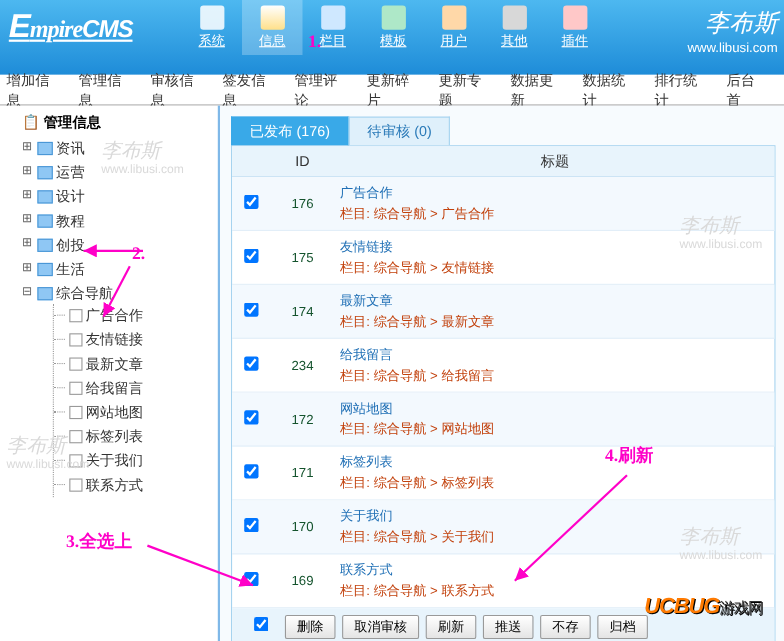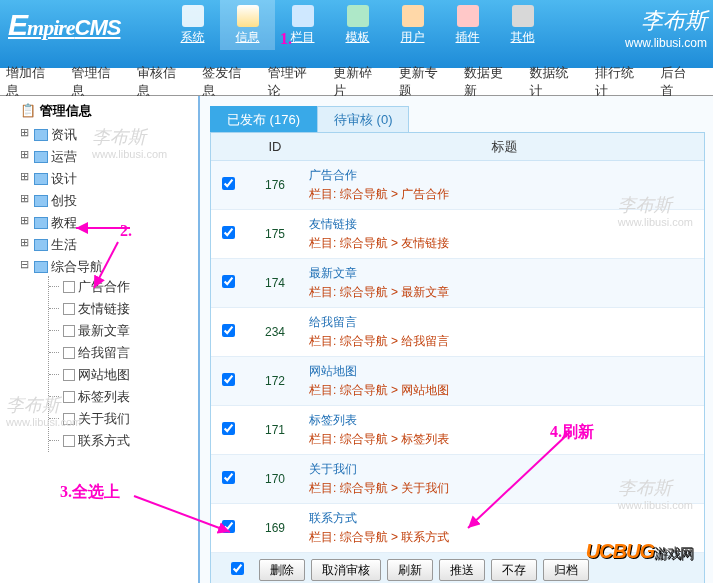--- a/index.html
+++ b/index.html
@@ -77,26 +77,26 @@
     </div>
   <div class="topbtn">
       <span class="ico" style="background:#aee8c8"></span>
       <span>模板</span>
     </div>
   <div class="topbtn">
       <span class="ico" style="background:#ffd8a8"></span>
       <span>用户</span>
     </div>
   <div class="topbtn">
+      <span class="ico" style="background:#d8d8d8"></span>
+      <span>其他</span>
+    </div>
+  <div class="topbtn">
       <span class="ico" style="background:#ffc8c8"></span>
       <span>插件</span>
-    </div>
-  <div class="topbtn">
-      <span class="ico" style="background:#d8d8d8"></span>
-      <span>其他</span>
     </div>
   <div class="watermark-tr"><span class="big">李布斯</span><br><span>www.libusi.com</span></div>
 </div>
 
 <div class="menubar">
   <span>增加信息</span>
   <span>管理信息</span>
   <span>审核信息</span>
   <span>签发信息</span>
   <span>管理评论</span>
@@ -109,22 +109,22 @@
 </div>
 
 <div class="body">
 
   <div class="side">
     <h4>📋 <span>管理信息</span></h4>
     <ul class="tree" id="tree">
         <li><span class="fico"></span>资讯</li>
         <li><span class="fico"></span>运营</li>
         <li><span class="fico"></span>设计</li>
+        <li><span class="fico"></span>教程</li>
         <li><span class="fico"></span>创投</li>
-        <li><span class="fico"></span>教程</li>
         <li><span class="fico"></span>生活</li>
         <li class="open"><span class="fico"></span>综合导航<ul class="subtree">
             <li><span class="pico"></span>广告合作</li>
             <li><span class="pico"></span>友情链接</li>
             <li><span class="pico"></span>最新文章</li>
             <li><span class="pico"></span>给我留言</li>
             <li><span class="pico"></span>网站地图</li>
             <li><span class="pico"></span>标签列表</li>
             <li><span class="pico"></span>关于我们</li>
             <li><span class="pico"></span>联系方式</li>
@@ -223,21 +223,21 @@
     </div>
 
     <div class="wm" style="right:20px;top:100px"><span>李布斯</span><span class="url">www.libusi.com</span></div>
     <div class="wm" style="right:20px;bottom:90px"><span>李布斯</span><span class="url">www.libusi.com</span></div>
   </div>
 </div>
 
 <div class="anno" style="left:280px;top:30px">1.</div>
 <div class="anno" style="left:120px;top:222px">2.</div>
 <div class="anno" style="left:60px;top:482px">3.全选上</div>
-<div class="anno" style="left:550px;top:422px">4.刷新</div>
+<div class="anno" style="left:550px;top:404px">4.刷新</div>
 
 <svg class="arrow" style="left:70px;top:218px" width="70" height="20">
     <defs>
       <marker id="ah" markerWidth="8" markerHeight="8" refX="6" refY="3" orient="auto">
         <path d="M0,0 L6,3 L0,6 Z" fill="#ff00c8"></path>
       </marker>
     </defs>
     <line x1="60" y1="10" x2="6" y2="10" stroke="#ff00c8" stroke-width="2" marker-end="url(#ah)"></line>
   </svg>
 <svg class="arrow" style="left:88px;top:238px" width="40" height="60">

